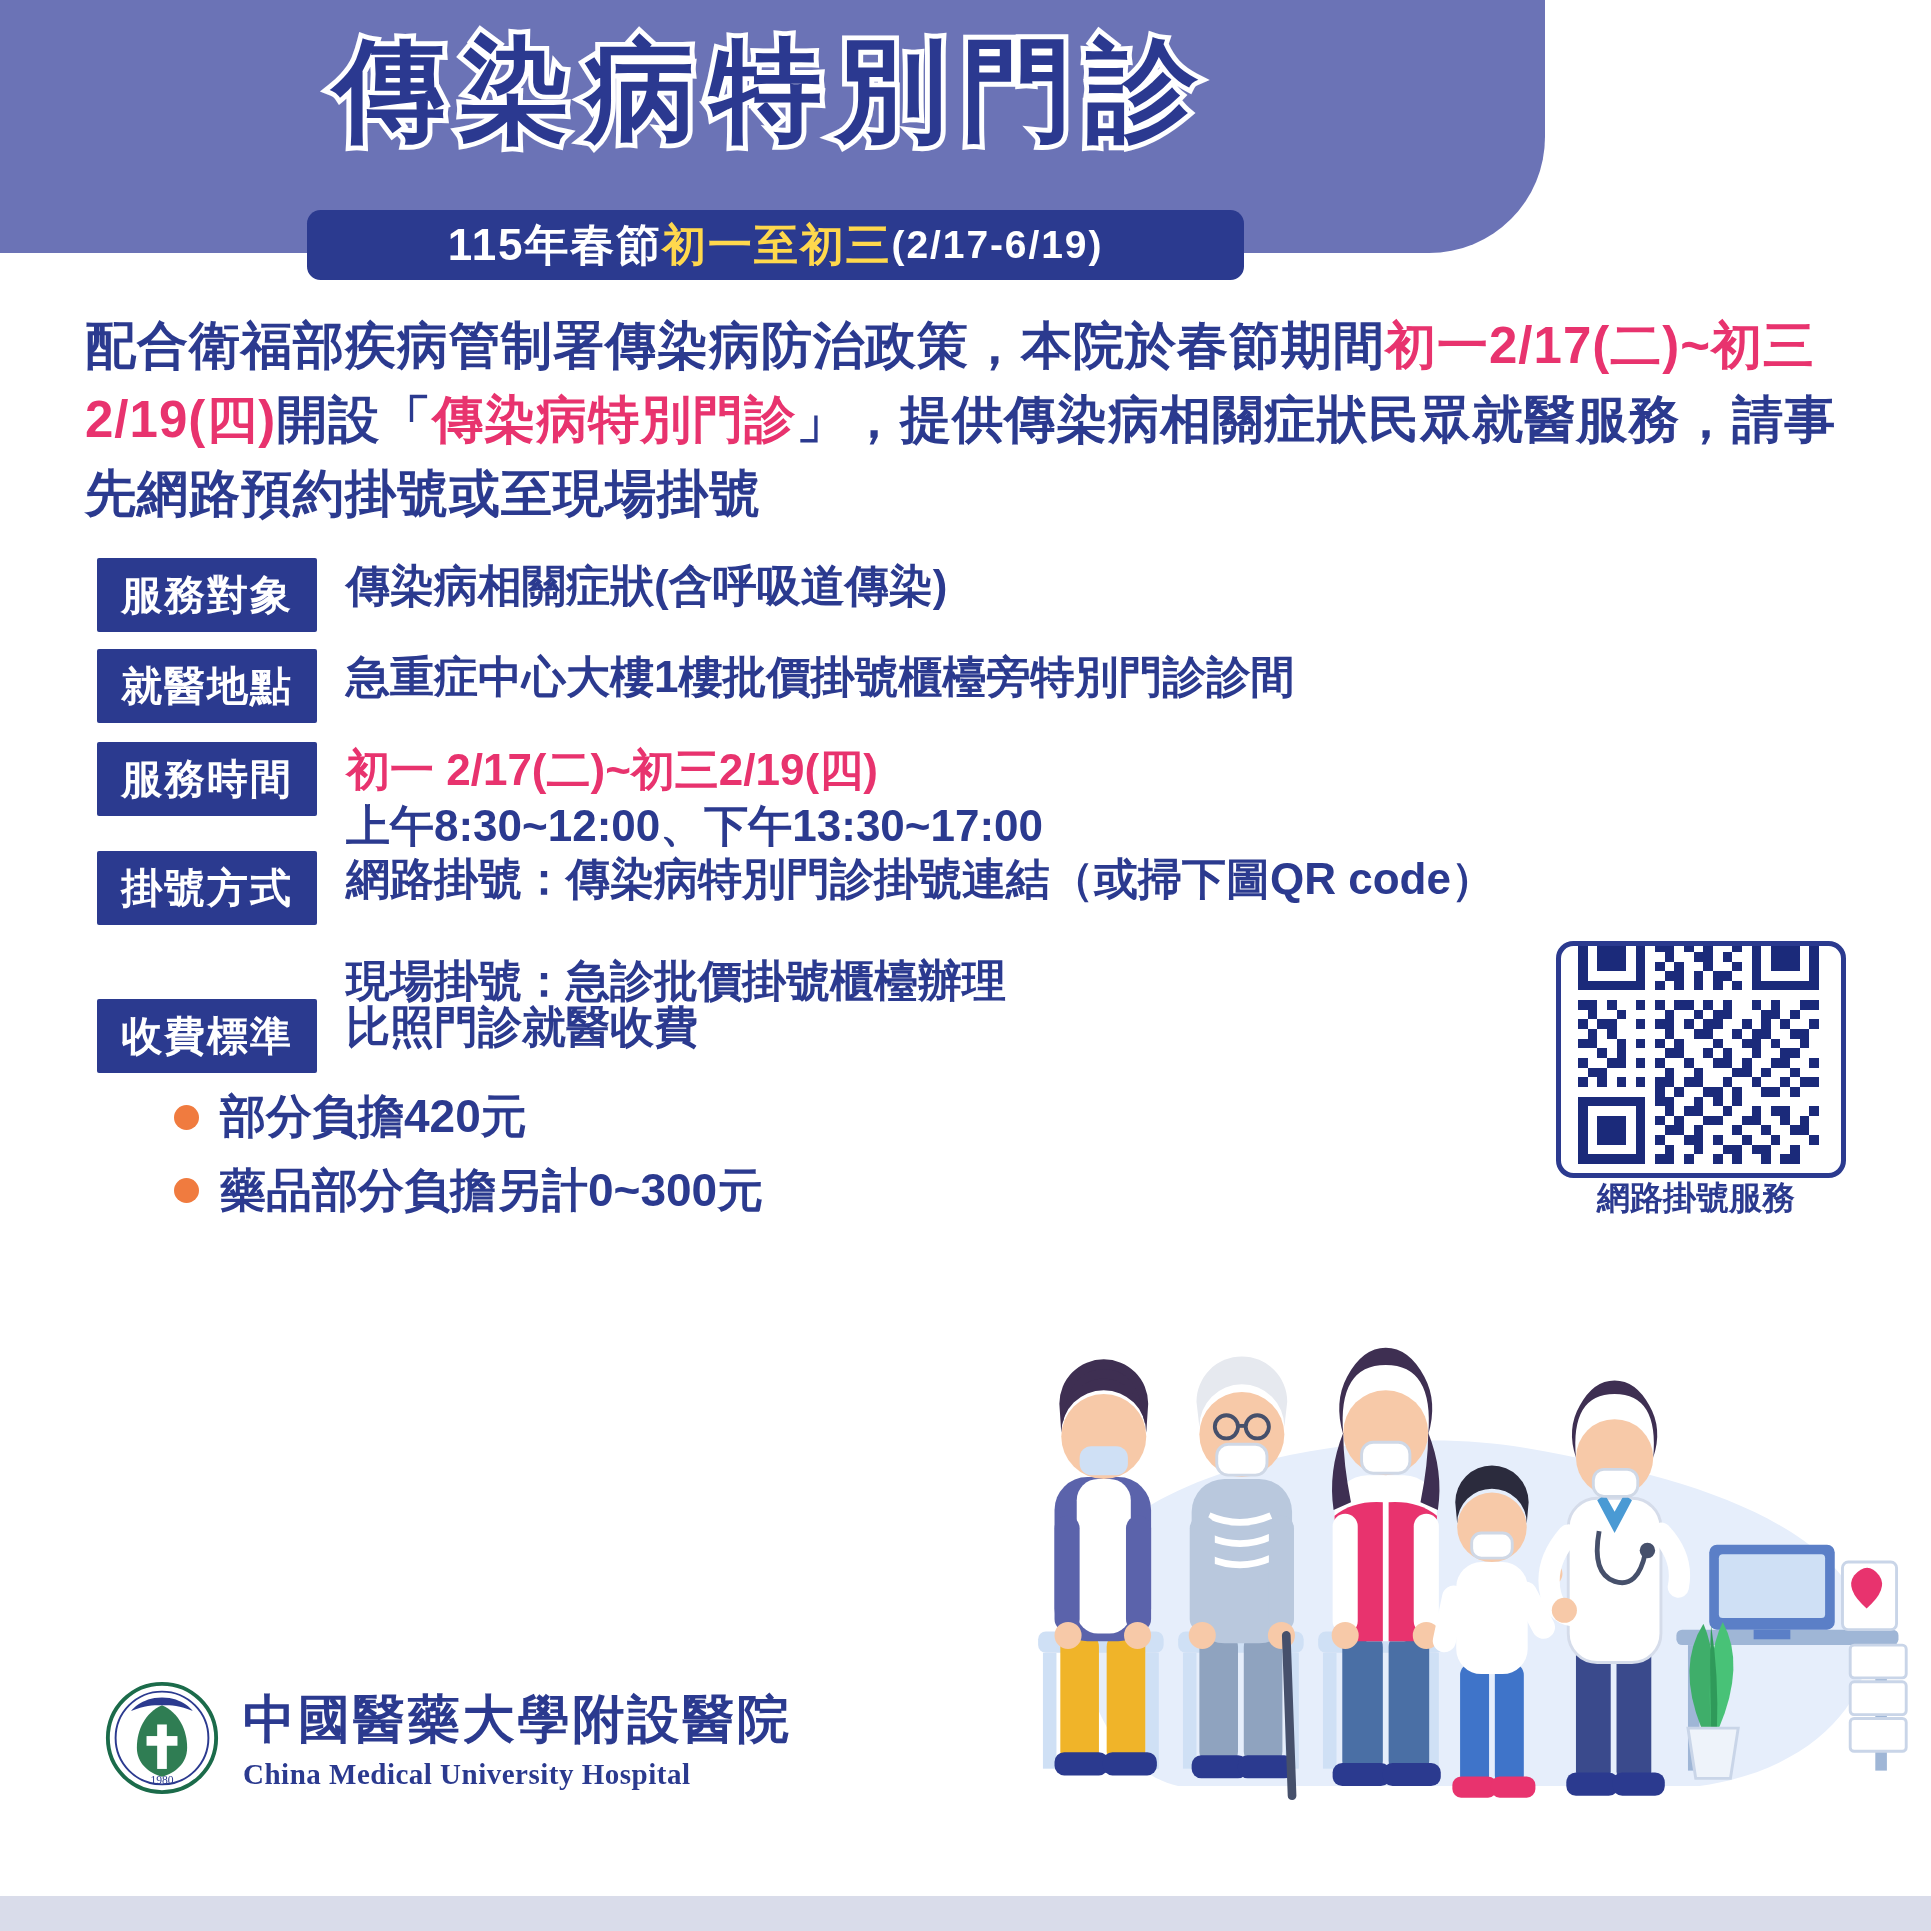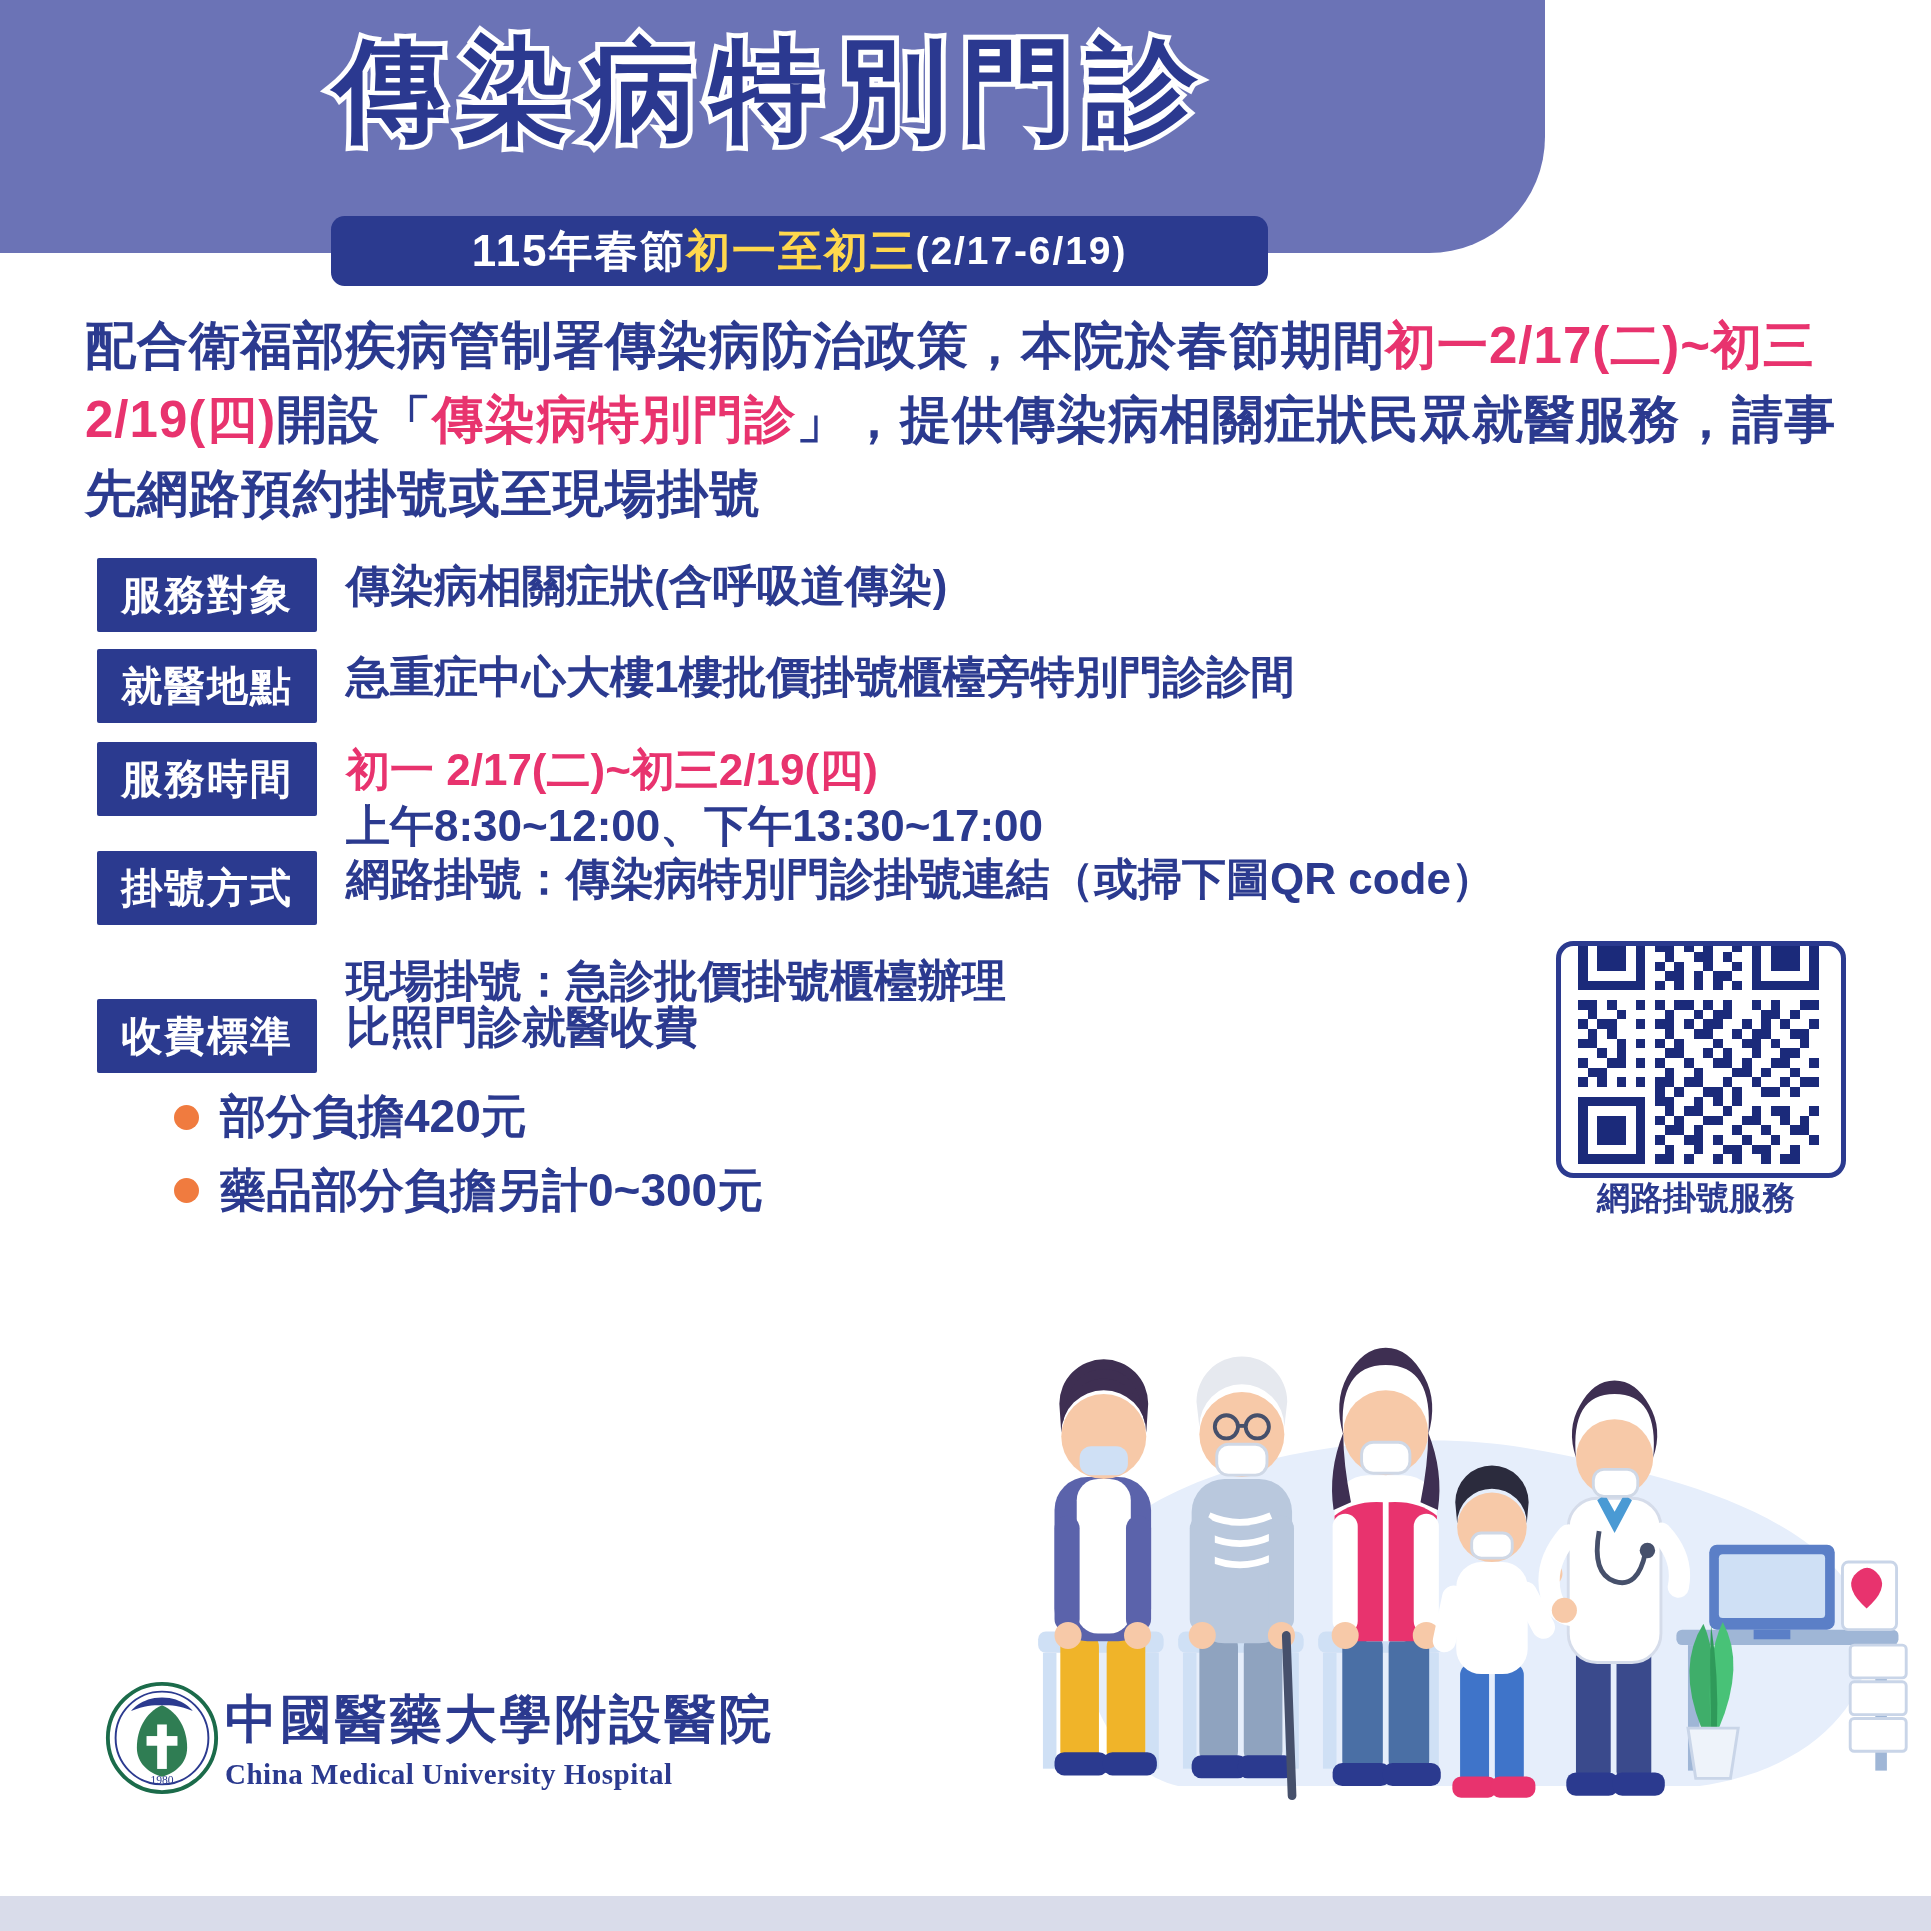--- a/index.html
+++ b/index.html
@@ -30,29 +30,28 @@
     color:#2b3990;
     -webkit-text-stroke:9.7px #ffffff;
     paint-order:stroke fill;
     line-height:1.25;
     white-space:nowrap;
   }
 
   
   .date-pill{
     position:absolute;
-    left:307px;top:216px;
+    left:307px;top:210px;
     width:937px;height:70px;
     background:#2b3a8f;
     border-radius:13.5px;
     display:flex;
     align-items:center;
     justify-content:center;
     white-space:nowrap;
-    margin-left:24px;
   }
   .date-pill span{
     font-size:44px;
     font-weight:bold;
     letter-spacing:1.9px;
     color:#ffffff;
   }
   .date-pill .hl{color:#ffd84d;}
   .date-pill .small{font-size:39px;}
 
@@ -164,21 +163,21 @@
     width:927px;height:618px;
   }
 
   
   .logo-wrap{
     position:absolute;
     left:104px;top:1680px;
     display:flex;align-items:center;
   }
   .logo-mark{width:116px;height:116px;flex:0 0 auto;}
-  .logo-text{margin-left:5px;}
+  .logo-text{margin-left:23px;}
   .logo-cn{
     font-family:"Liberation Serif","DejaVu Serif",serif;
     font-size:52px;font-weight:bold;color:#2b3a8f;letter-spacing:2.9px;
     white-space:nowrap;
   }
   .logo-en{
     font-family:"Liberation Serif","DejaVu Serif",serif;
     font-size:29px;font-weight:bold;color:#2b3a8f;letter-spacing:0.5px;
     white-space:nowrap;margin-top:3.9px;
   }

